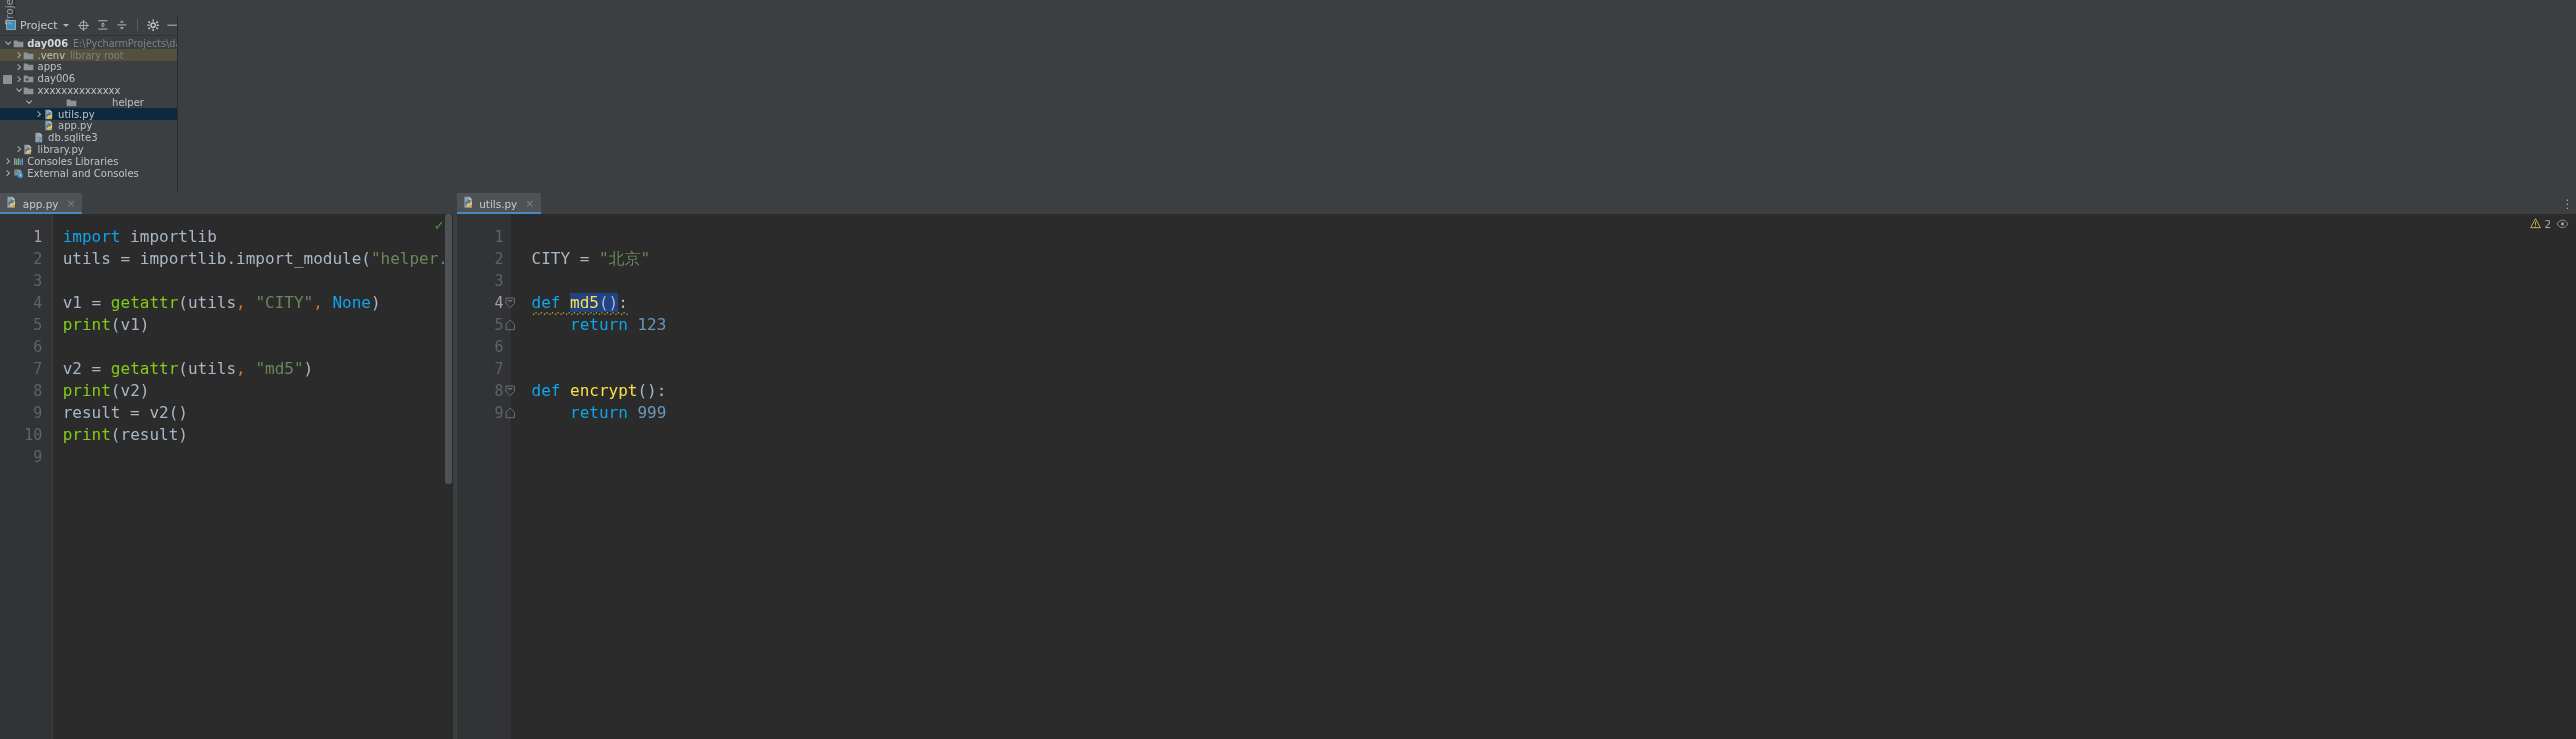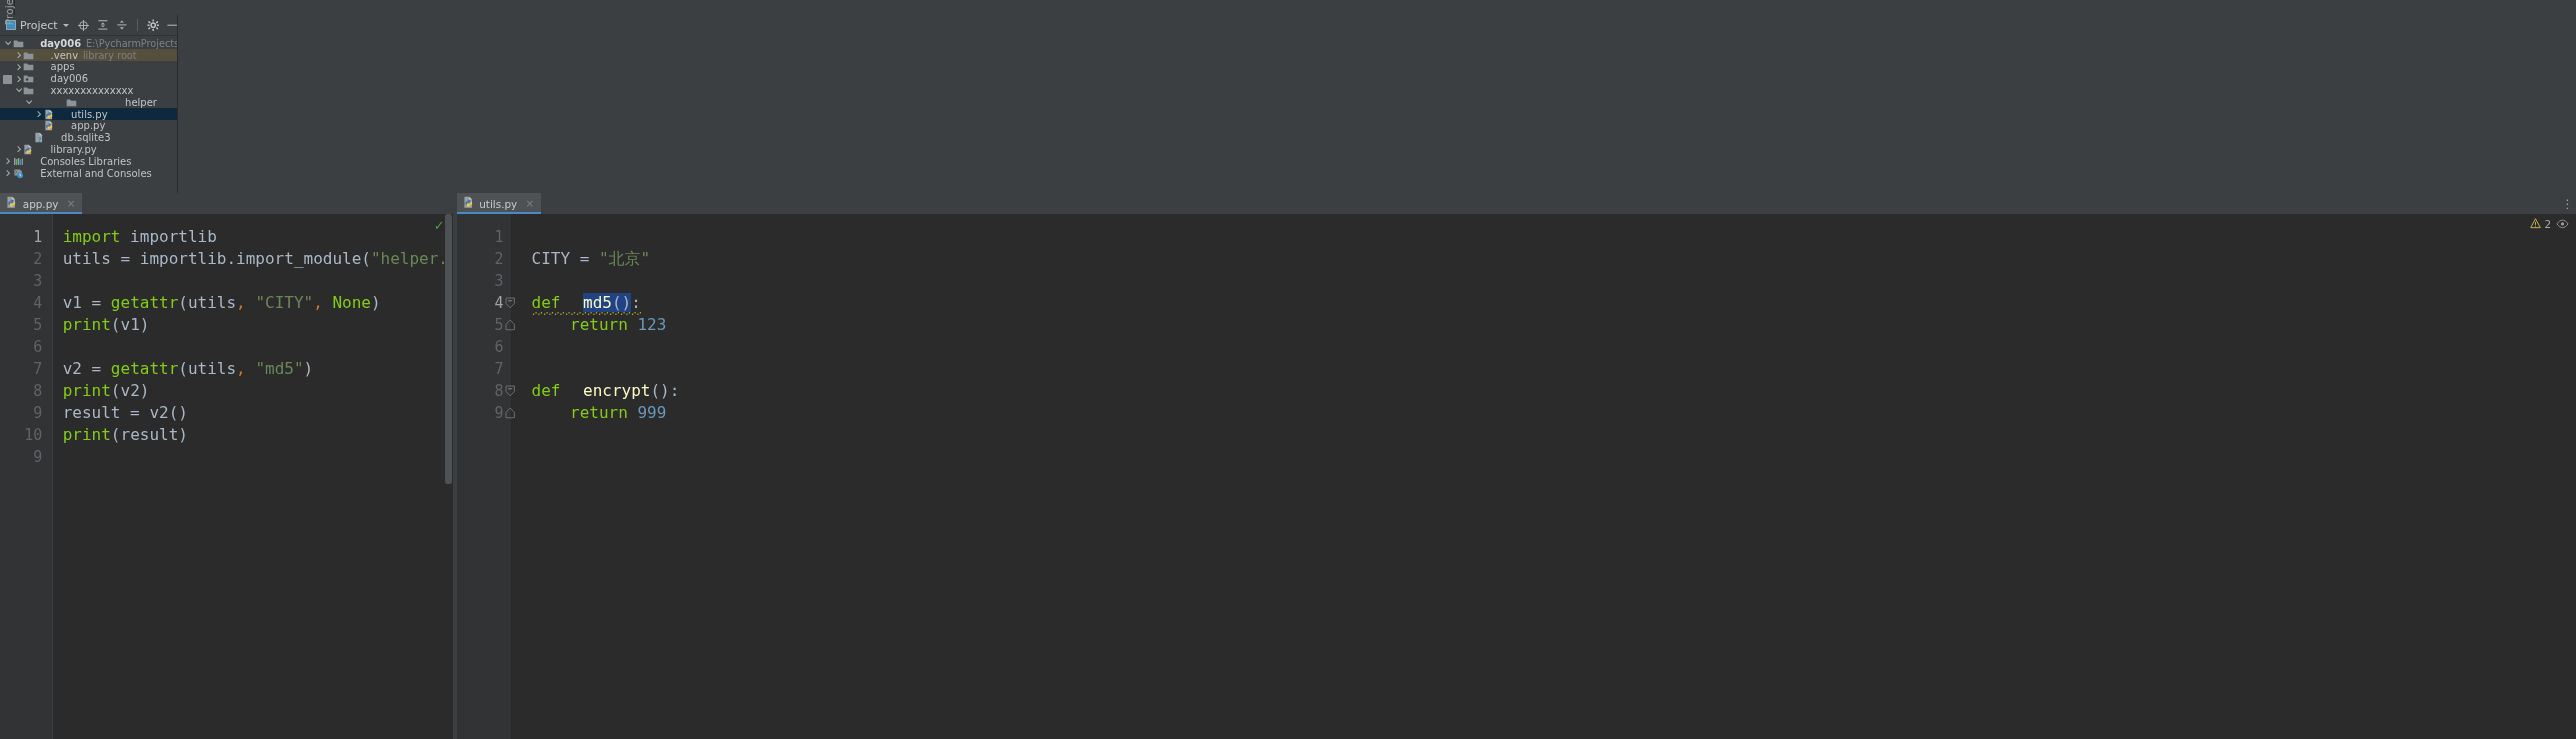--- a/index.html
+++ b/index.html
@@ -108,21 +108,21 @@
   .arrow {
     width: 8.3px; flex: 0 0 8.3px;
     display: flex; align-items: center; justify-content: center;
     color: #a9acb0;
     font-size: 7.6px;
   }
   .arrow.none { visibility: hidden; }
   .arrow svg { display: block; }
   .ico { width: 11.8px; flex: 0 0 11.8px; display: flex; align-items: center; justify-content: center; }
   .ico svg { display: block; }
-  .label { padding-left: 16px; }
+  .label { padding-left: 3px; }
   .label.bold { font-weight: bold; color: #d4d6d8; }
   .sublabel { color: #7e8184; padding-left: 4.8px; font-size: 9.7px; }
 
   
   .editors {
     flex: 1 1 auto;
     display: flex;
     flex-direction: row;
     min-width: 0;
   }
@@ -232,25 +232,25 @@
   }
   .cline.hl-full2::before {
     content: "";
     position: absolute;
     left: -21px; right: -2075px; top: 0; bottom: 0;
     background: #323232;
     z-index: -1;
   }
 
   
-  .k-kw   { color: #84cc16; }
+  .k-kw   { color: #0ea5e9; }
   .k-str  { color: #6a8759; }
   .k-num  { color: #6897bb; }
   .k-fn   { color: #84cc16; }
-  .k-def  { color: #fef9c3; margin-left: 13px; }
+  .k-def  { color: #fde047; }
   .k-txt  { color: #a9b7c6; }
   .k-paren{ color: #a9b7c6; }
   .k-comma{ color: #cc7832; }
 
   .sel {
     background: #214283;
     position: relative;
   }
   .squig {
     position: relative;

